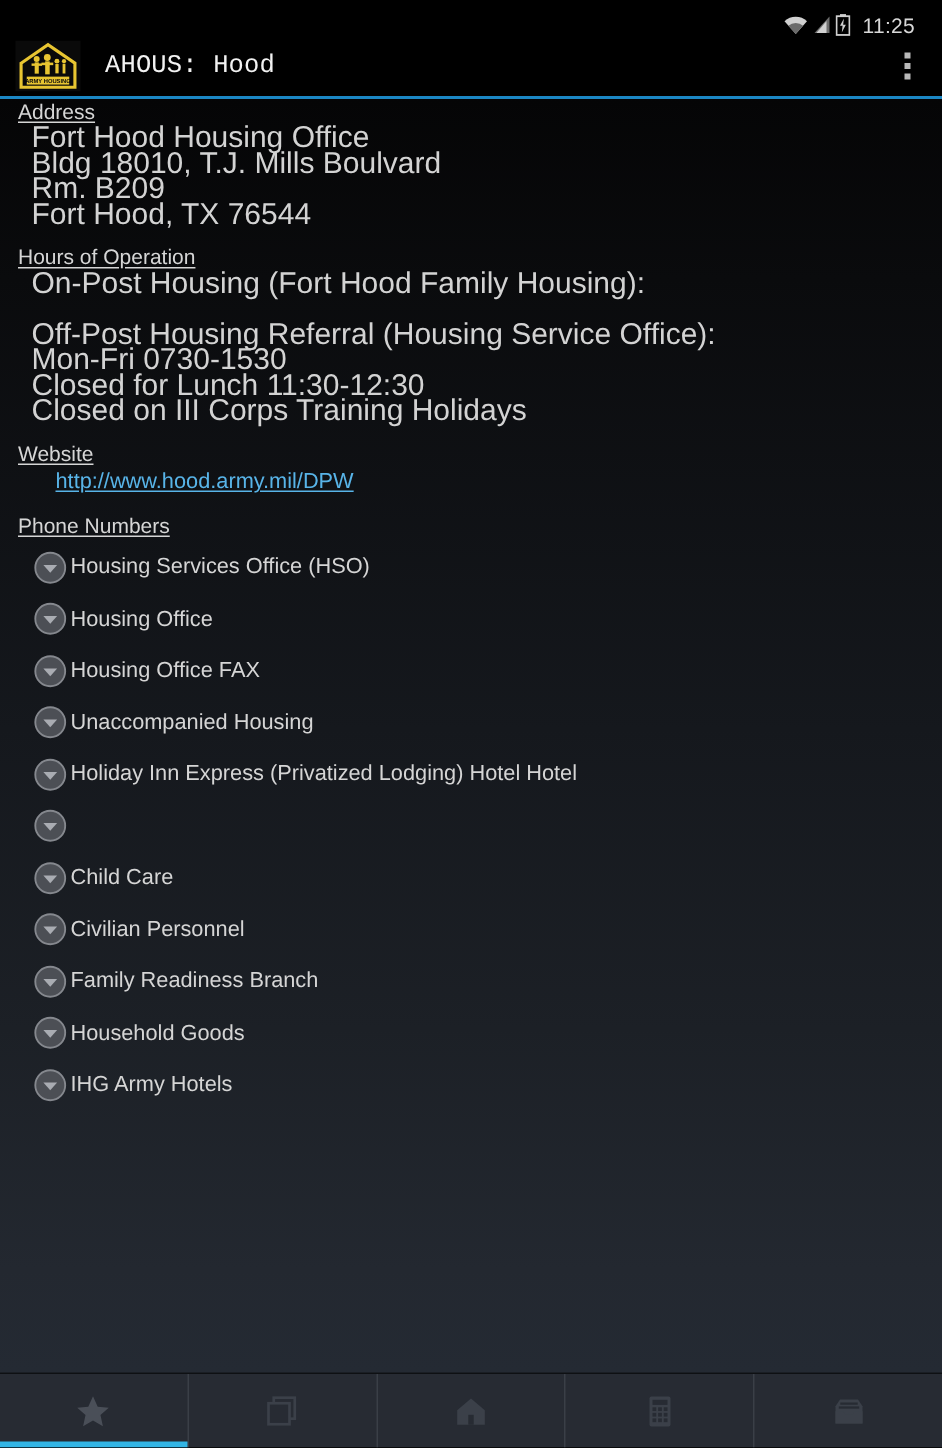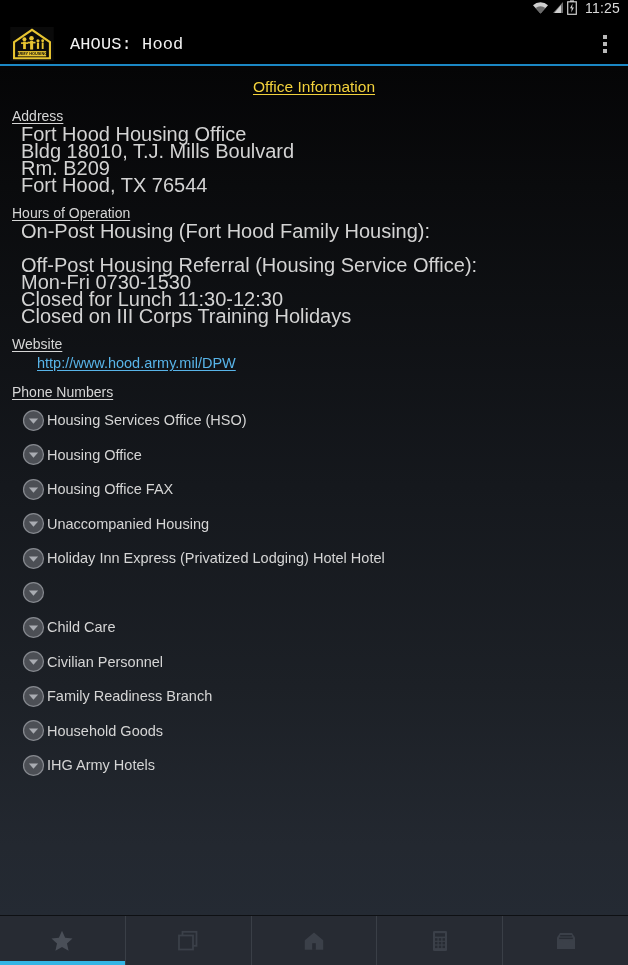--- a/index.html
+++ b/index.html
@@ -19,23 +19,23 @@
     background: #000;
     display: flex;
     flex-direction: column;
   }
 
   
   .statusbar {
     height: 24px;
     background: #000;
     display: flex;
-    align-items: flex-start;
+    align-items: flex-end;
     justify-content: flex-end;
-    padding-right: 8px;
+    padding-right: 18px;
     flex: 0 0 auto;
   }
   .status-icons { display: flex; align-items: center; gap: 3px; }
   .sb-clock {
     color: #d8d8d8;
     font-size: 14px;
     letter-spacing: .2px;
     margin-left: 5px;
     line-height: 1;
   }
@@ -222,21 +222,20 @@
     <div class="overflow-btn">
       <i></i>
         <i></i>
         <i></i>
     </div>
   </div>
   <div class="ab-divider"></div>
 
   <div class="content">
 
-    <div class="page-title">Office Information</div>
 
     <div class="section">
       <div class="section-head">Address</div>
       <div class="section-body">
         <div class="line">Fort Hood Housing Office</div>
         <div class="line">Bldg 18010, T.J. Mills Boulvard</div>
         <div class="line">Rm. B209</div>
         <div class="line">Fort Hood, TX 76544</div>
       </div>
     </div>

